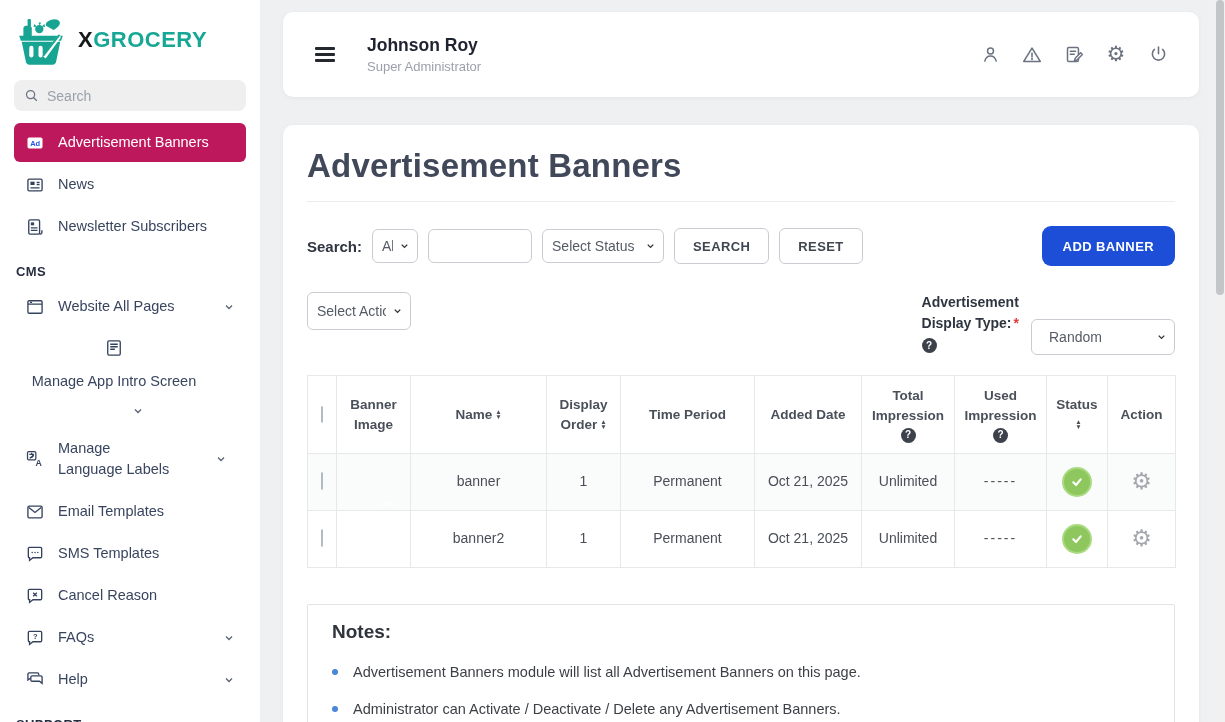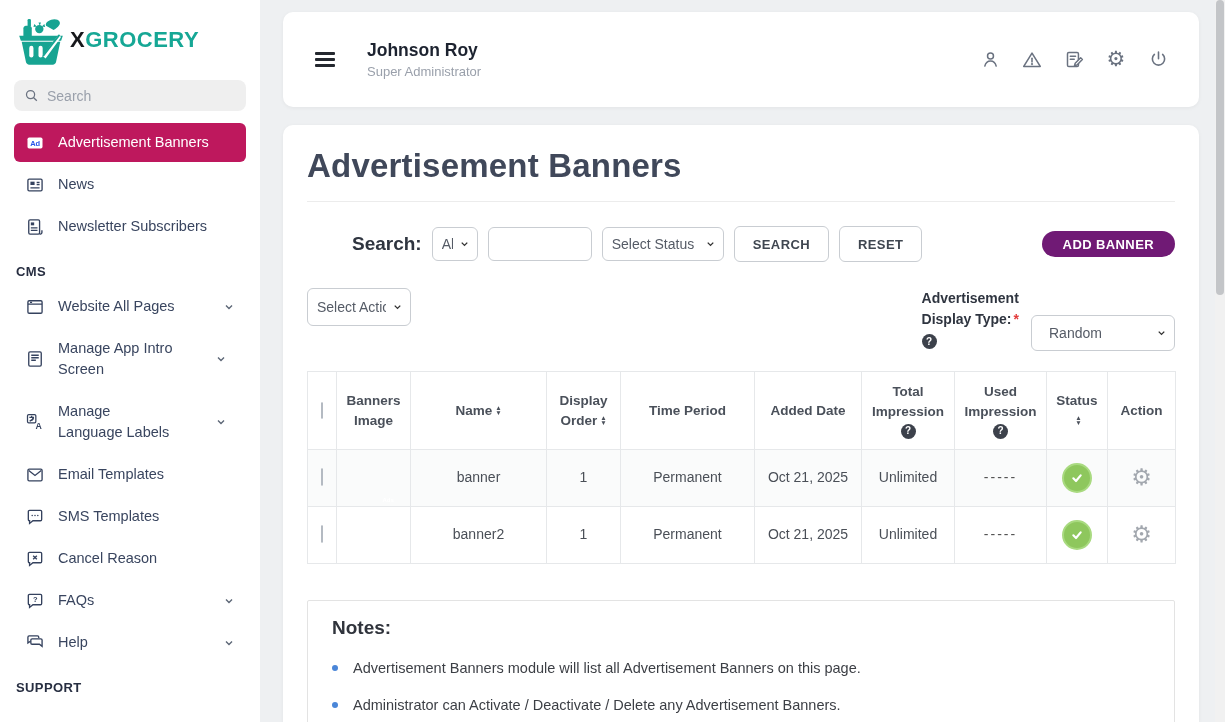--- a/index.html
+++ b/index.html
@@ -5,64 +5,64 @@
   * { box-sizing: border-box; margin: 0; padding: 0; }
   html,body { width:1225px; height:722px; }
   body {
     font-family: "Liberation Sans", "DejaVu Sans", sans-serif;
     background:#eef0f2; position:relative; overflow:hidden; color:#3a4254;
   }
   svg { display:block; }
 
   
   .sidebar { position:absolute; left:0; top:0; width:260px; height:722px; background:#fff; z-index:3; }
-  .logo-row { display:flex; align-items:center; gap:2px; padding:14px 14px 12px 14px; }
+  .logo-row { display:flex; align-items:center; gap:10px; padding:14px 14px 12px 14px; }
   .brand { font-size:22px; font-weight:800; letter-spacing:.5px; }
   .brand .bx { color:#17181c; }
   .brand .brest { color:#16a795; }
   .side-search { margin:2px 14px 0; background:#efefef; border-radius:8px; height:31px; display:flex; align-items:center; gap:8px; padding:0 10px; }
   .side-search input { border:none; background:transparent; outline:none; font-size:14px; color:#444; width:100%; font-family:inherit; }
   .side-search input::placeholder { color:#9aa0ab; }
   .nav { margin-top:12px; }
   .nav-item { display:flex; align-items:center; gap:13px; margin:3px 14px; padding:9px 11px; border-radius:6px; color:#39455f; font-size:14.5px; cursor:pointer; line-height:1.45; }
   .nav-item .ic { flex:none; color:#35425e; }
   .nav-item .lbl { flex:1; }
   .nav-item .chev { flex:none; color:#5b6575; }
   .nav-item.active { background:#be185d; color:#fff; }
   .nav-item.active .ic, .nav-item.active .chev { color:#fff; }
   .nav-section { padding:15px 16px 5px; font-size:13px; font-weight:700; color:#272e41; letter-spacing:.4px; }
 
   
-  .header-card { position:absolute; left:283px; top:12px; width:916px; height:95px; background:#fff; border-radius:10px;
+  .header-card { position:absolute; left:283px; top:12px; width:916px; height:85px; background:#fff; border-radius:10px;
     box-shadow:0 1px 4px rgba(0,0,0,.05); display:flex; align-items:center; padding:0 30px; z-index:2; }
   .hamburger { display:flex; flex-direction:column; gap:3.5px; cursor:pointer; padding:4px 2px; }
   .hamburger span { width:20px; height:2.6px; background:#24282f; border-radius:1px; }
   .user-block { margin-left:30px; }
   .user-name { font-size:17.5px; font-weight:700; color:#1d2330; }
   .user-role { font-size:13px; color:#9aa0ab; margin-top:3px; }
   .header-icons { margin-left:auto; display:flex; align-items:center; gap:20px; color:#6a7280; }
   .hicon { cursor:pointer; color:#6a7280; display:flex; align-items:center; justify-content:center; width:22px; height:22px; }
   .glyph-gear { font-family:"DejaVu Sans", sans-serif; font-size:21px; line-height:1; }
 
   
   .main-card { position:absolute; left:283px; top:125px; width:916px; height:597px; background:#fff; border-radius:10px 10px 0 0;
     box-shadow:0 1px 4px rgba(0,0,0,.05); padding:0 24px; overflow:hidden; }
   .page-title { margin-top:22px; font-size:33px; font-weight:600; color:#40485a; letter-spacing:.2px; }
   .divider { border:none; border-top:1px solid #ececec; margin-top:16px; }
 
   .filter-row { margin-top:24px; display:flex; align-items:center; }
-  .filter-label { font-size:19px; font-weight:700; color:#2f3540; margin-right:10px;margin-left:45px; }
+  .filter-label { font-size:15px; font-weight:700; color:#2f3540; margin-right:10px; }
   .sel { position:relative; height:34px; border:1px solid #c9cdd2; border-radius:6px; background:#fff; display:inline-flex; align-items:center; padding:0 24px 0 9px; color:#555b66; font-size:14px; cursor:pointer; }
   .sel .sval { white-space:nowrap; overflow:hidden; }
   .sel .schev { position:absolute; right:7px; top:50%; transform:translateY(-50%); color:#333; }
   .sel-all { width:46px; }
   .txt-input { width:104px; height:34px; border:1px solid #c9cdd2; border-radius:6px; margin-left:10px; outline:none; padding:0 8px; font-size:14px; font-family:inherit; }
   .sel-status { width:122px; margin-left:10px; }
   .btn-outline { height:36px; padding:0 18px; border:1px solid #c9cdd2; border-radius:6px; background:#fff; font-weight:700; font-size:13px; color:#3f4650; margin-left:10px; letter-spacing:.4px; cursor:pointer; font-family:inherit; }
-  .btn-add { margin-left:auto; height:26px; padding:0 21px; background:#701a75; border:none; border-radius:15px; color:#fff; font-weight:700; font-size:13px; letter-spacing:.4px; cursor:pointer; font-family:inherit; }
+  .btn-add { margin-left:auto; height:40px; padding:0 21px; background:#1d4ed8; border:none; border-radius:9px; color:#fff; font-weight:700; font-size:13px; letter-spacing:.4px; cursor:pointer; font-family:inherit; }
 
   .row2 { margin-top:26px; display:flex; justify-content:space-between; align-items:flex-start; }
   .sel-action { width:104px; height:38px; }
   .display-type { display:flex; gap:12px; align-items:flex-end; }
   .dt-label { font-size:14px; font-weight:700; color:#2f3540; line-height:1.5; }
   .req { color:#e23b3b; margin-left:2px; }
   .q-badge { width:15px; height:15px; border-radius:50%; background:#3c414b; color:#fff; font-size:10px; font-weight:700; display:inline-flex; align-items:center; justify-content:center; cursor:pointer; }
   .dt-label .q-badge { margin-top:4px; }
   .sel-random { width:144px; height:36px; margin-top:2px; }
   .sel-random .sval { margin-left:8px; }
@@ -183,21 +183,21 @@
           </svg>
       </span>
       <span class="lbl">Website All Pages</span>
       <span class="chev">
           <svg width="12" height="12" viewBox="0 0 16 16" fill="none" stroke="currentColor" stroke-width="1.8">
             <path d="m4 6 4 4 4-4"></path>
           </svg>
         </span>
     </div>
 
-    <div class="nav-item" style="width:200px;">
+    <div class="nav-item" style="width:200px;flex-direction:column;">
       <span class="ic">
         <svg width="20" height="20" viewBox="0 0 24 24" fill="none" stroke="currentColor" stroke-width="1.6">
             <rect x="4.5" y="3.5" width="15" height="17" rx="1.5"></rect>
             <path d="M7.5 7.5h9M7.5 10.5h9M7.5 13.5h5.5"></path>
           </svg>
       </span>
       <span class="lbl">Manage App Intro Screen</span>
       <span class="chev" style="position:relative; left:24px;">
           <svg width="12" height="12" viewBox="0 0 16 16" fill="none" stroke="currentColor" stroke-width="1.8">
             <path d="m4 6 4 4 4-4"></path>
@@ -392,21 +392,21 @@
         <col style="width:134px">
       <col style="width:107px">
         <col style="width:93px">
         <col style="width:92px">
         <col style="width:61px">
         <col style="width:68px">
     </colgroup>
     <thead>
       <tr>
         <th><span class="cbx"></span></th>
-        <th>Banners Image</th>
+        <th>Banner Image</th>
         <th><span>Name</span><span class="sort">
               <span>▲</span>
               <span>▼</span>
             </span></th>
         <th><span>Display Order</span><span class="sort">
               <span>▲</span>
               <span>▼</span>
             </span></th>
         <th>Time Period</th>
         <th>Added Date</th>

